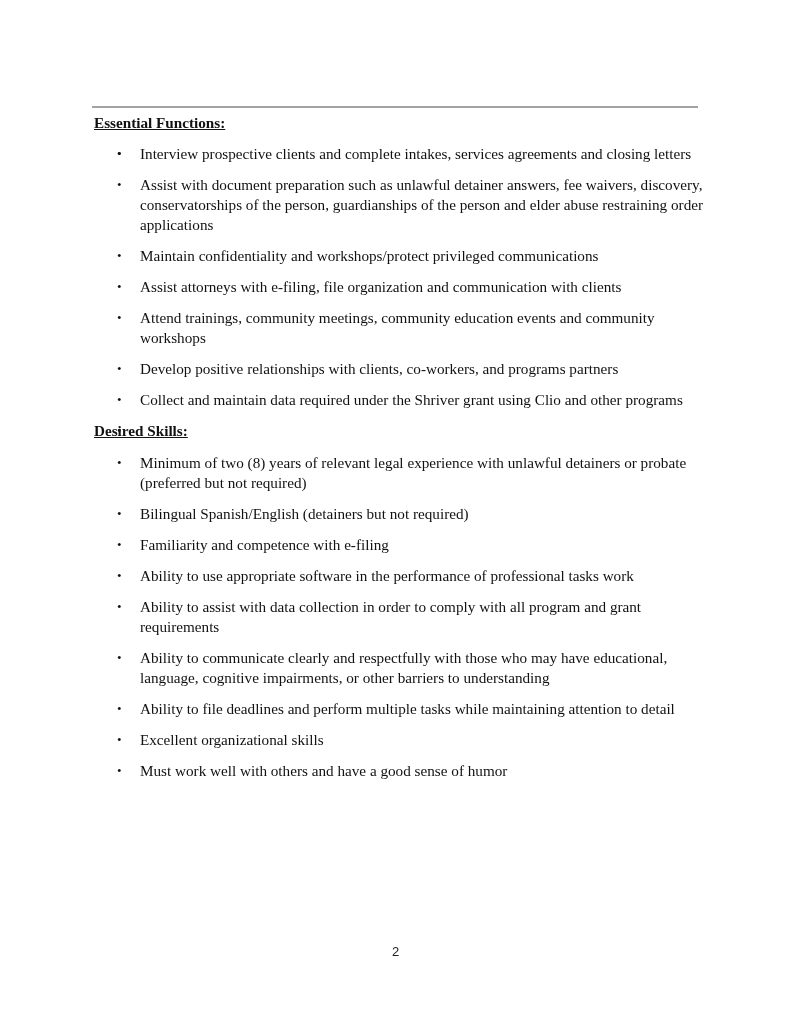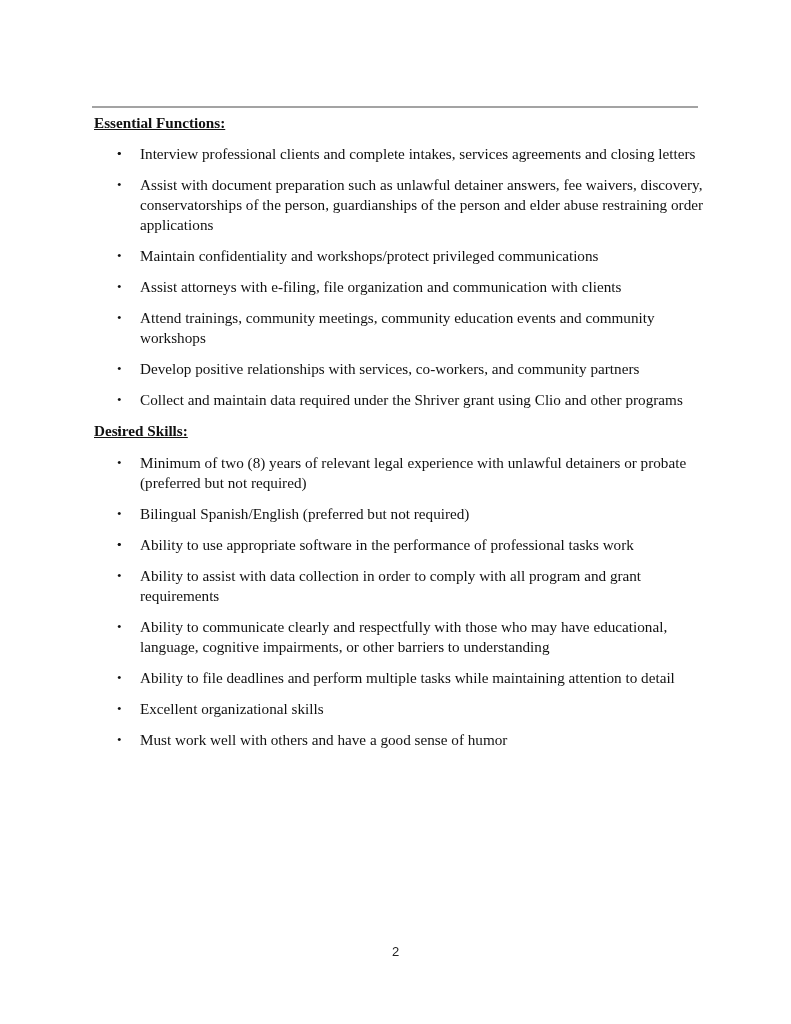--- a/index.html
+++ b/index.html
@@ -80,37 +80,37 @@
 <body>
 
 <div class="page">
   <div class="rule"></div>
 
   <div class="content">
     <section id="sec1">
       <h2 class="heading">Essential Functions:</h2>
       <ul class="bullets">
         <li><span class="bullet">•</span></li>
-        <li><span class="bullet">•</span><span>Interview professional clients and complete intakes, services agreements and closing letters</span></li>
+        <li><span class="bullet">•</span><span>Interview prospective clients and complete intakes, services agreements and closing letters</span></li>
         <li><span class="bullet">•</span><span>Assist with document preparation such as unlawful detainer answers, fee waivers, discovery, conservatorships of the person, guardianships of the person and elder abuse restraining order applications</span></li>
         <li><span class="bullet">•</span><span>Maintain confidentiality and workshops/protect privileged communications</span></li>
         <li><span class="bullet">•</span><span>Assist attorneys with e-filing, file organization and communication with clients</span></li>
         <li><span class="bullet">•</span><span>Attend trainings, community meetings, community education events and community workshops</span></li>
-        <li><span class="bullet">•</span><span>Develop positive relationships with services, co-workers, and community partners</span></li>
+        <li><span class="bullet">•</span><span>Develop positive relationships with clients, co-workers, and programs partners</span></li>
         <li><span class="bullet">•</span><span>Collect and maintain data required under the Shriver grant using Clio and other programs</span></li>
         <li><span class="bullet">•</span></li>
       </ul>
     </section>
 
     <section id="sec2">
       <h2 class="heading">Desired Skills:</h2>
       <ul class="bullets">
         <li><span class="bullet">•</span><span>Minimum of two (8) years of relevant legal experience with unlawful detainers or probate (preferred but not required)</span></li>
-        <li><span class="bullet">•</span><span>Bilingual Spanish/English (preferred but not required)</span></li>
-        <li><span class="bullet">•</span></li>
+        <li><span class="bullet">•</span><span>Bilingual Spanish/English (detainers but not required)</span></li>
+        <li><span class="bullet">•</span><span>Familiarity and competence with e-filing</span></li>
         <li><span class="bullet">•</span><span>Ability to use appropriate software in the performance of professional tasks work</span></li>
         <li><span class="bullet">•</span><span>Ability to assist with data collection in order to comply with all program and grant requirements</span></li>
         <li><span class="bullet">•</span><span>Ability to communicate clearly and respectfully with those who may have educational, language, cognitive impairments, or other barriers to understanding</span></li>
         <li><span class="bullet">•</span><span>Ability to file deadlines and perform multiple tasks while maintaining attention to detail</span></li>
         <li><span class="bullet">•</span><span>Excellent organizational skills</span></li>
         <li><span class="bullet">•</span><span>Must work well with others and have a good sense of humor</span></li>
       </ul>
     </section>
   </div>
 

